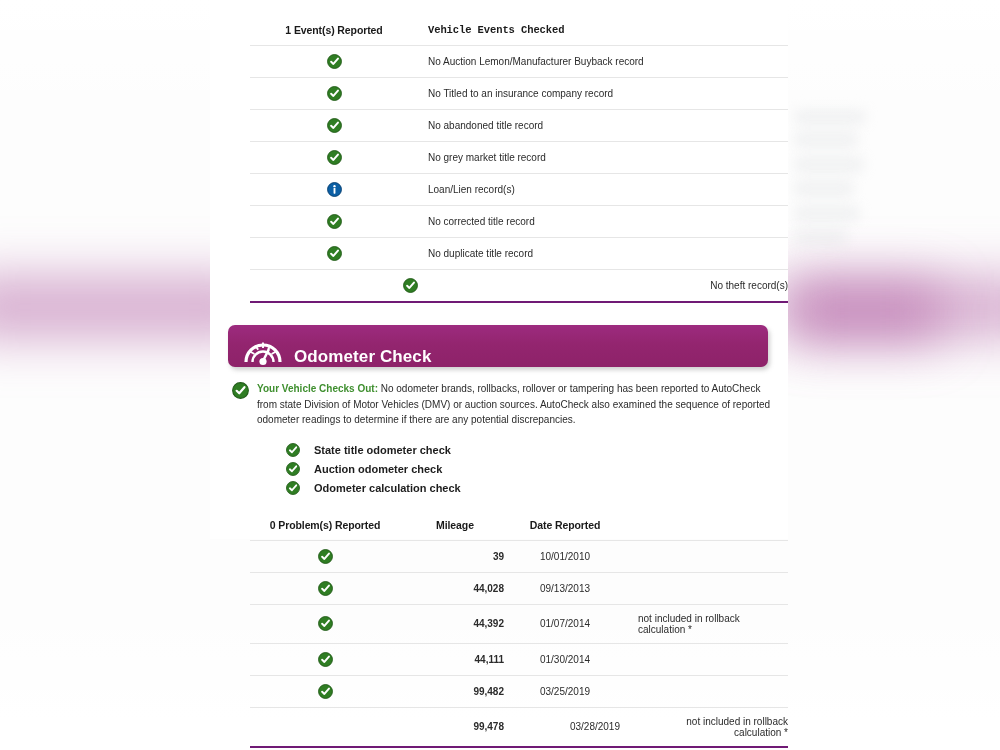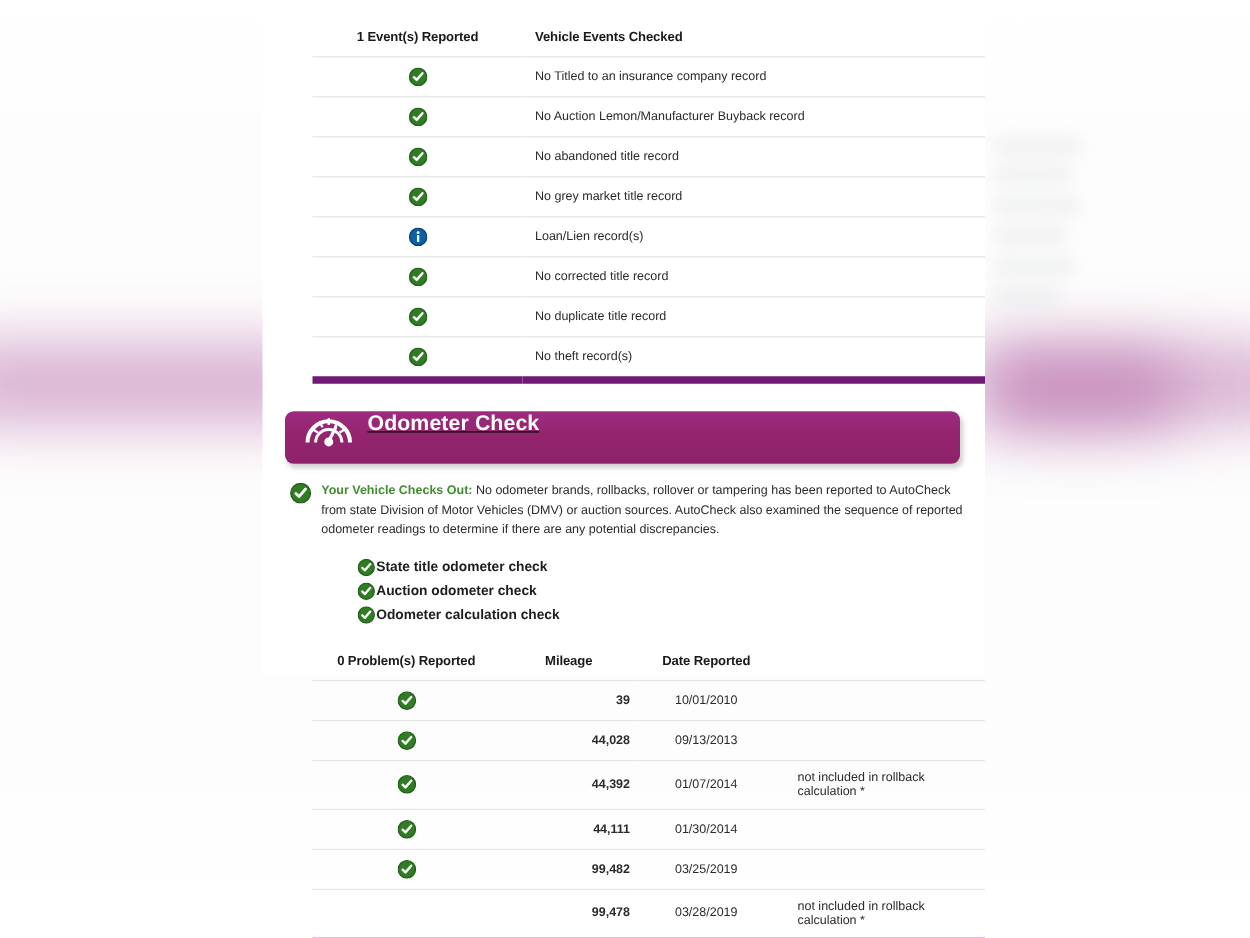--- a/index.html
+++ b/index.html
@@ -111,21 +111,22 @@
     letter-spacing: -0.1px;
   }
   .rep-table td {
     font-size: 10px;
     color: #2b2b2b;
     padding: 8px 0;
     border-top: 1px solid #e6e6e6;
     vertical-align: middle;
   }
   .rep-table tbody tr:last-child td {
-    border-bottom: 6px solid #701a75;
+    border-bottom: 2px solid #701a75;
+    text-align: right;
   }
   .cell-icon { text-align: center; }
   .cell-num  { text-align: right; padding-right: 6px !important; font-weight: bold; }
   .cell-date { text-align: center; }
   .cell-note {
     text-align: left;
     font-size: 9px;
     color: #3a3a3a;
     padding-left: 18px !important;
   }
@@ -134,43 +135,42 @@
   
   .events-table col.c1 { width: 168px; }
   .events-table col.c2 { width: 370px; }
 
   
   .odo-table col.o1 { width: 150px; }
   .odo-table col.o2 { width: 110px; }
   .odo-table col.o3 { width: 110px; }
   .odo-table col.o4 { width: 168px; }
 
-  .th-left-pad { padding-left: 10px !important; text-align: left !important; }
+  .th-left-pad { padding-left: 10px !important; text-align: left !important; font-family: Liberation Mono, monospace; }
 
   
   .ic {
     display: inline-block;
     vertical-align: middle;
     line-height: 0;
   }
   .ic svg { display: block; }
 
   
   .banner {
     position: relative;
     margin: 22px 0 0 18px;
     width: 540px;
     height: 42px;
     background: linear-gradient(to bottom, #9d2b7f 0%, #93256f 45%, #8e2269 100%);
     background-color: #95276f;
     border-radius: 7px 7px 7px 7px;
     box-shadow: 2px 3px 4px rgba(120,120,120,0.35);
     display: flex;
-    align-items: flex-start;
-    text-decoration: underline;
+    align-items: flex-end;
   }
   .banner-icon {
     margin-left: 14px;
     width: 42px;
     height: 30px;
     flex: 0 0 auto;
   }
   .banner-title {
     margin-left: 10px;
     color: #ffffff;
@@ -204,21 +204,21 @@
   .subchecks {
     margin: 14px 0 0 76px;
   }
   .subcheck {
     display: flex;
     align-items: center;
     height: 17px;
     margin-bottom: 2px;
   }
   .subcheck .sc-label {
-    margin-left: 1px;
+    margin-left: 14px;
     font-size: 11px;
     font-weight: bold;
     color: #1d1d1d;
   }
 
   .odo-table-wrap { margin-top: 22px; }
 </style>
 </head>
 <body>
 
@@ -257,34 +257,34 @@
         <tr>
           <td class="cell-icon">
             <span class="ic">
               <svg width="15" height="15" viewBox="0 0 16 16">
                 <circle cx="8" cy="8" r="7.4" fill="#2f7d23"></circle>
                 <circle cx="8" cy="8" r="7.4" fill="none" stroke="#225c19" stroke-width="1"></circle>
                 <path d="M4.4 8.3 L6.8 10.6 L11.7 4.9" fill="none" stroke="#ffffff" stroke-width="2.1" stroke-linecap="round" stroke-linejoin="round"></path>
               </svg>
             </span>
           </td>
+          <td class="cell-label">No Auction Lemon/Manufacturer Buyback record</td>
+        </tr>
+
+        <tr>
+          <td class="cell-icon">
+            <span class="ic">
+              <svg width="15" height="15" viewBox="0 0 16 16">
+                <circle cx="8" cy="8" r="7.4" fill="#2f7d23"></circle>
+                <circle cx="8" cy="8" r="7.4" fill="none" stroke="#225c19" stroke-width="1"></circle>
+                <path d="M4.4 8.3 L6.8 10.6 L11.7 4.9" fill="none" stroke="#ffffff" stroke-width="2.1" stroke-linecap="round" stroke-linejoin="round"></path>
+              </svg>
+            </span>
+          </td>
           <td class="cell-label">No Titled to an insurance company record</td>
-        </tr>
-
-        <tr>
-          <td class="cell-icon">
-            <span class="ic">
-              <svg width="15" height="15" viewBox="0 0 16 16">
-                <circle cx="8" cy="8" r="7.4" fill="#2f7d23"></circle>
-                <circle cx="8" cy="8" r="7.4" fill="none" stroke="#225c19" stroke-width="1"></circle>
-                <path d="M4.4 8.3 L6.8 10.6 L11.7 4.9" fill="none" stroke="#ffffff" stroke-width="2.1" stroke-linecap="round" stroke-linejoin="round"></path>
-              </svg>
-            </span>
-          </td>
-          <td class="cell-label">No Auction Lemon/Manufacturer Buyback record</td>
         </tr>
 
         <tr>
           <td class="cell-icon">
             <span class="ic">
               <svg width="15" height="15" viewBox="0 0 16 16">
                 <circle cx="8" cy="8" r="7.4" fill="#2f7d23"></circle>
                 <circle cx="8" cy="8" r="7.4" fill="none" stroke="#225c19" stroke-width="1"></circle>
                 <path d="M4.4 8.3 L6.8 10.6 L11.7 4.9" fill="none" stroke="#ffffff" stroke-width="2.1" stroke-linecap="round" stroke-linejoin="round"></path>
               </svg>

